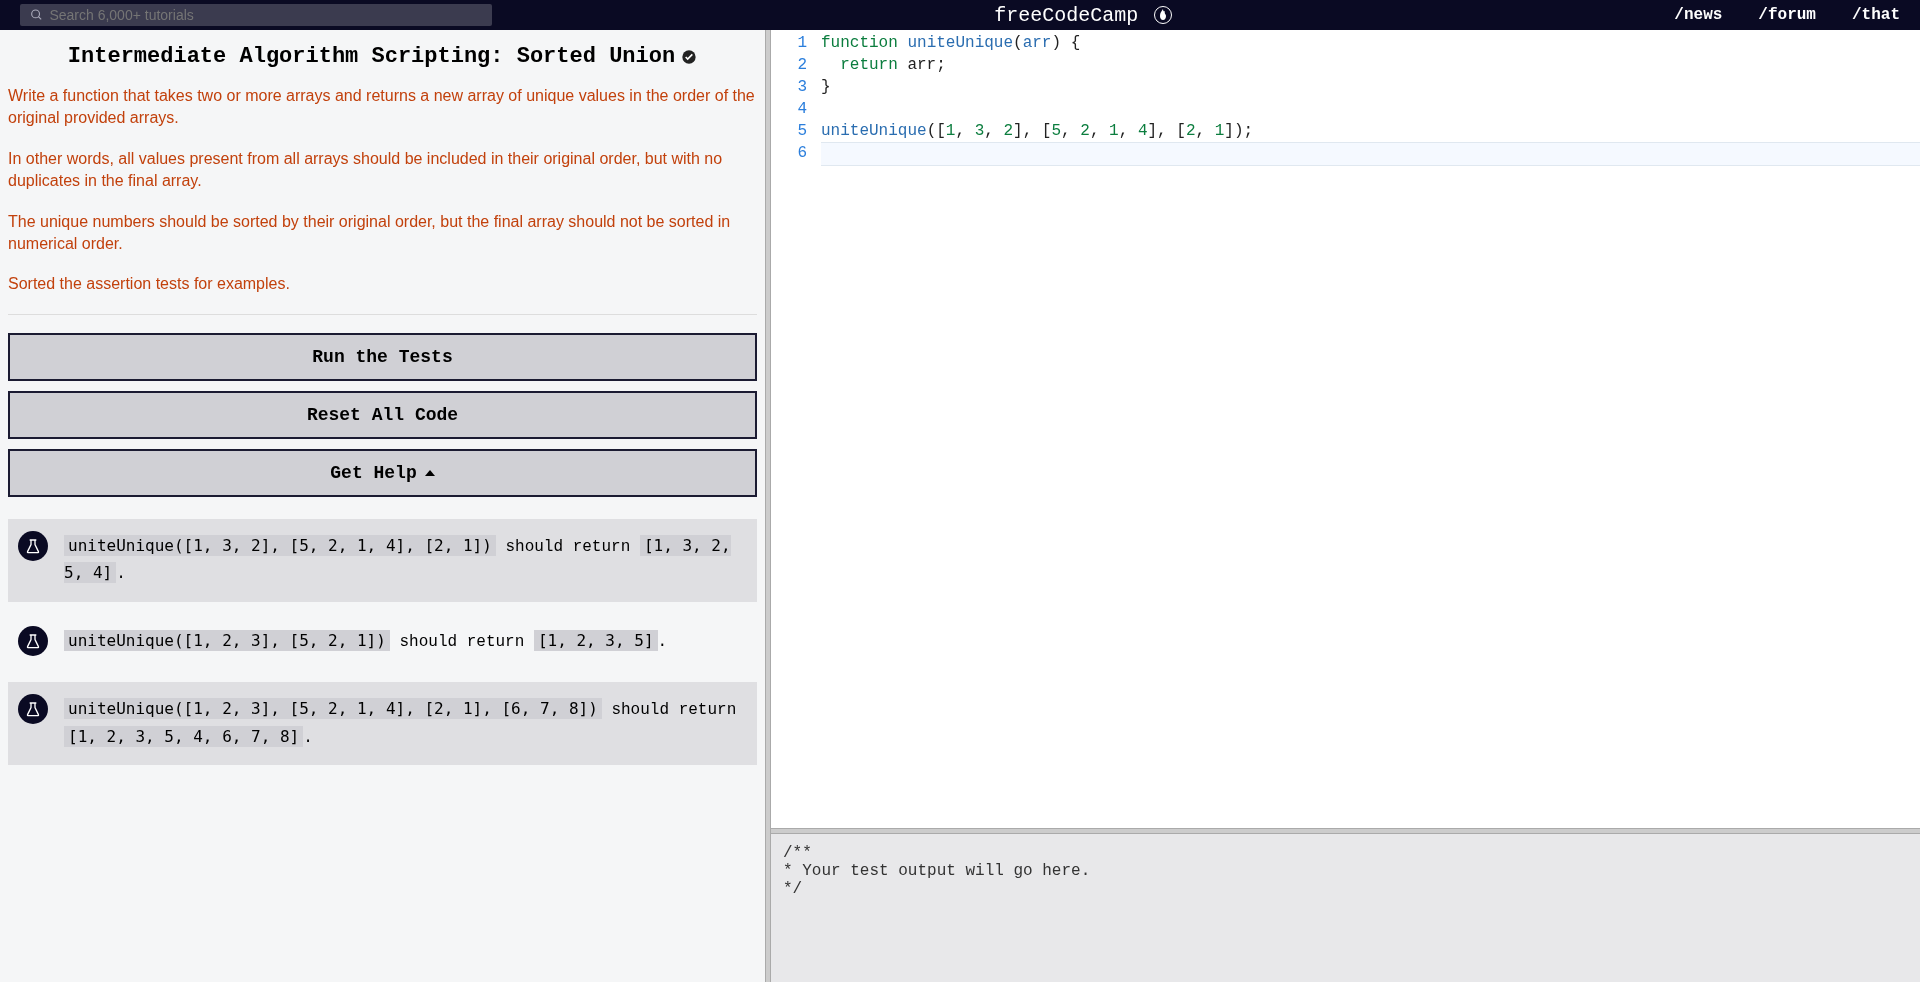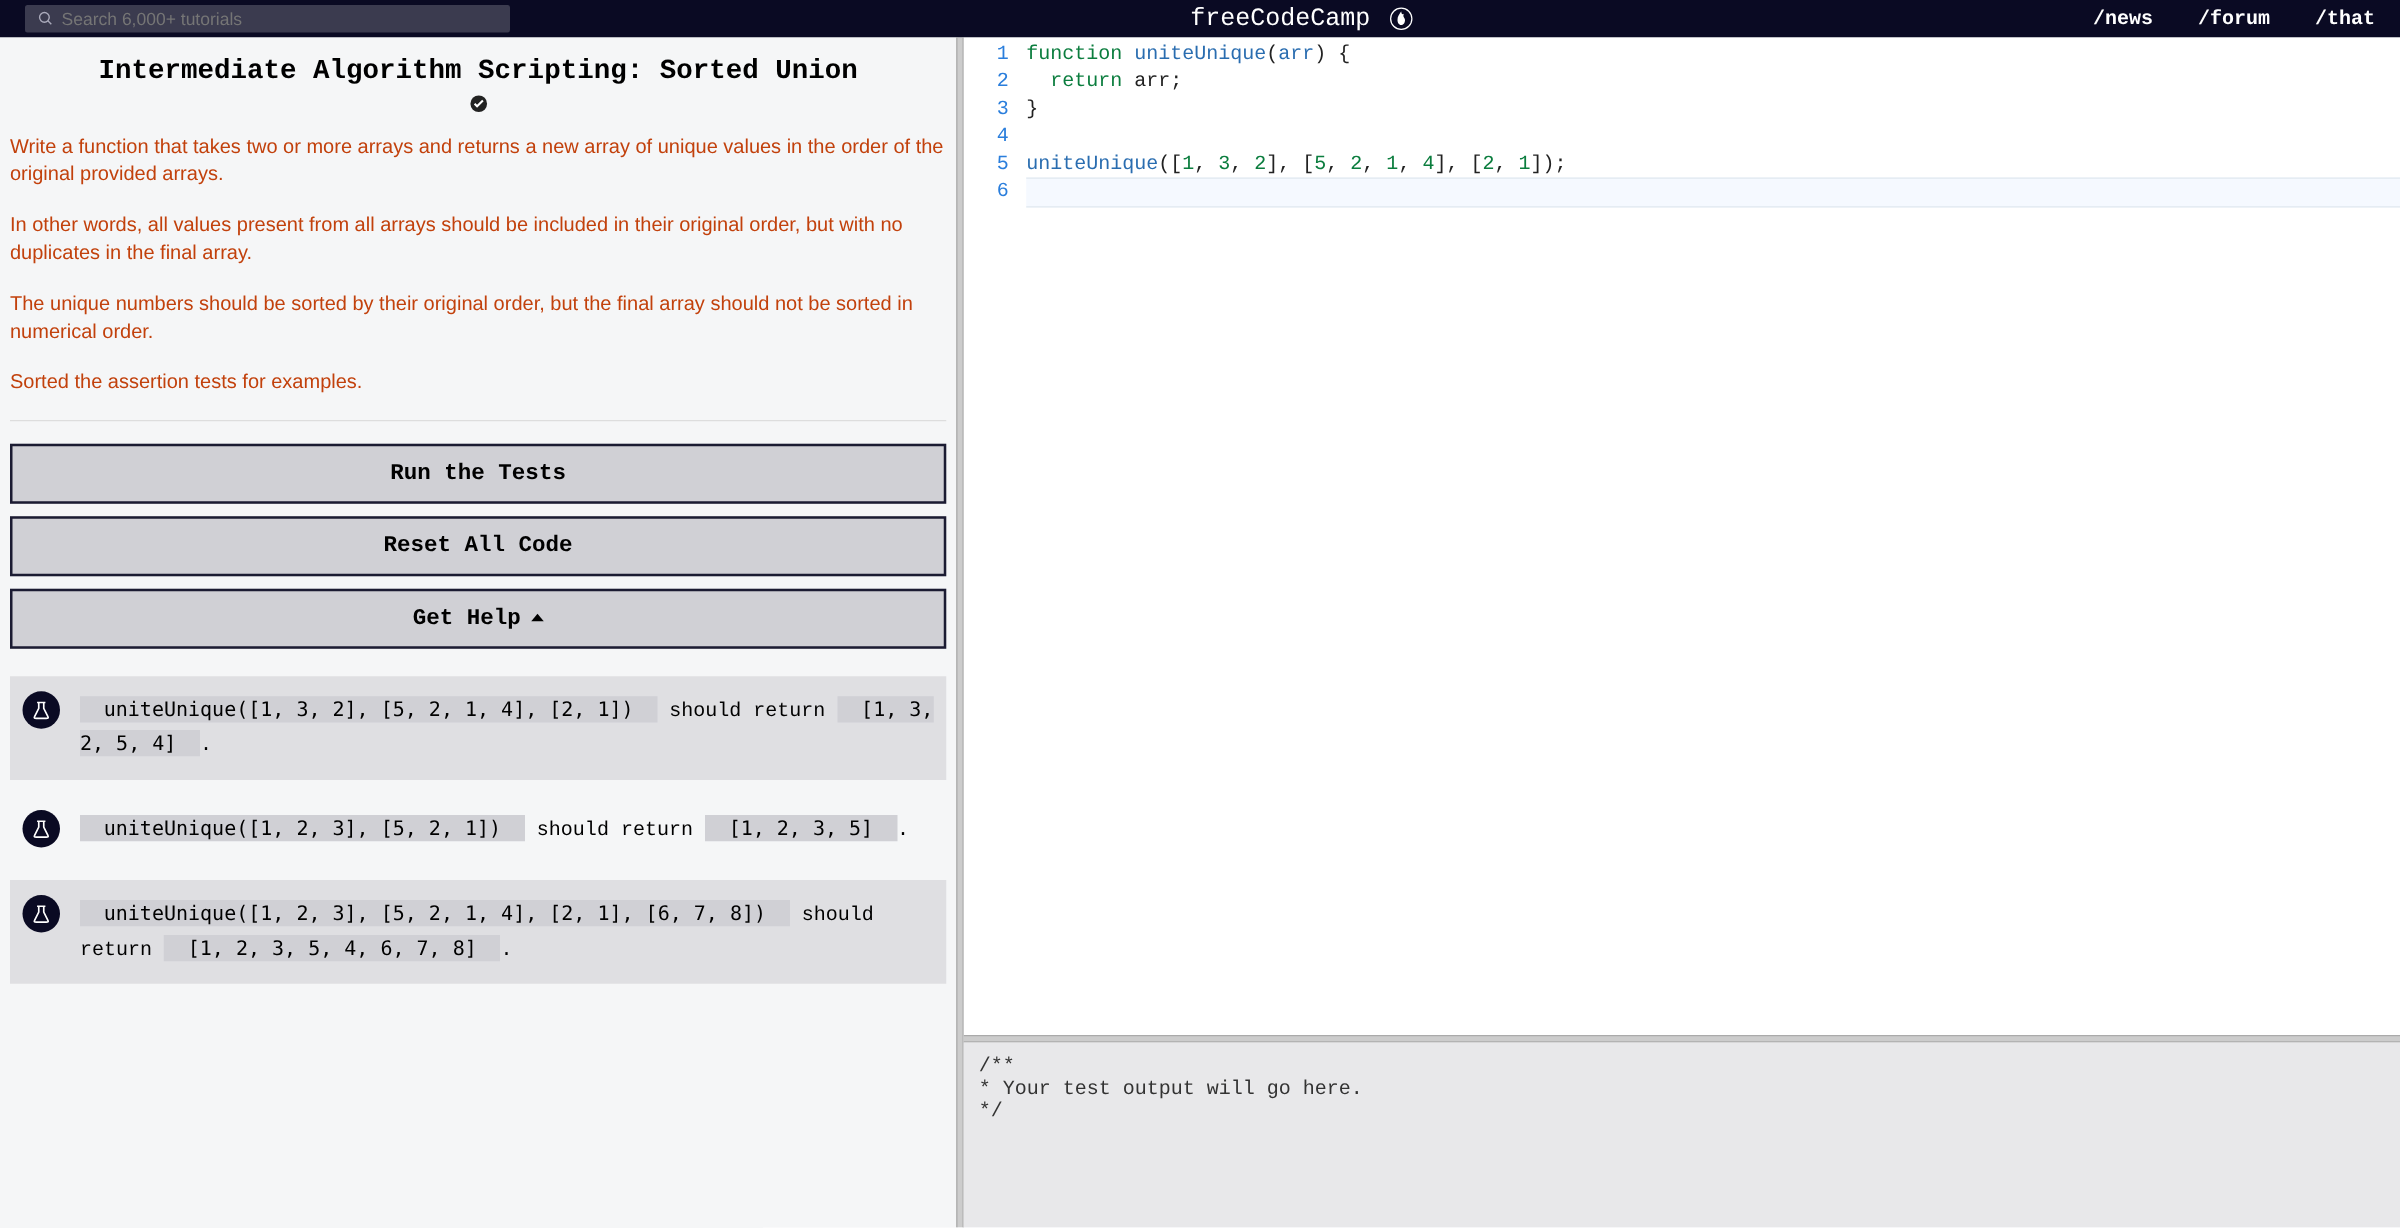--- a/index.html
+++ b/index.html
@@ -1,46 +1,46 @@
 <!DOCTYPE html>
 <html><head>
 <meta charset="utf-8">
 <style>
 * { margin: 0; padding: 0; box-sizing: border-box; }
 body { font-family: Arial, sans-serif; background: #f5f6f7; height: 982px; width: 1920px; overflow: hidden; }
 
 .topbar { background: #0a0a23; height: 30px; display: flex; align-items: center; padding: 0 20px; justify-content: space-between; }
-.search-box { background: #3b3b4f; border-radius: 2px; padding: 3px 10px; display: flex; align-items: center; width: 388px; }
+.search-box { background: #3b3b4f; border-radius: 2px; padding: 3px 10px; display: flex; align-items: center; width: 472px; }
 .search-box input { background: transparent; border: none; color: #aab; font-size: 14px; width: 100%; outline: none; }
 .search-box svg { width: 14px; height: 14px; margin-right: 6px; }
 .logo { color: #fff; font-family: 'Courier New', monospace; font-size: 20px; display: flex; align-items: center; gap: 16px; }
 .logo-fire { border: 1.5px solid #fff; border-radius: 50%; width: 18px; height: 18px; display: inline-flex; align-items: center; justify-content: center; }
 .nav-links { display: flex; gap: 36px; }
 .nav-links a { color: #fff; text-decoration: none; font-family: 'Courier New', monospace; font-size: 16px; font-weight: bold; }
 
 .main { display: flex; height: calc(982px - 30px); }
 .left-panel { width: 765px; padding: 8px; background: #f5f6f7; overflow-y: auto; }
-.title-row { display: flex; align-items: center; justify-content: center; gap: 6px; margin: 6px 0 16px 0; flex-direction: column; }
+.title-row { display: flex; align-items: center; justify-content: center; gap: 6px; margin: 6px 0 16px 0; }
 .title { font-family: 'Courier New', monospace; font-weight: bold; font-size: 22px; text-align: center; }
 .check-icon { width: 16px; height: 16px; }
 
 .description p { font-size: 16px; color: #c2410c; margin-bottom: 18px; line-height: 1.4; margin-top: 16px; }
 hr { border: none; border-top: 1px solid #ddd; margin: 8px 0 18px 0; }
 
 .btn { display: block; width: 100%; background: #d0d0d5; border: 2px solid #1b1b32; padding: 12px; font-family: Liberation Mono, monospace; font-size: 18px; font-weight: bold; text-align: center; margin-bottom: 10px; cursor: pointer; }
 .btn-help { position: relative; }
 .caret-up { display: inline-block; width: 0; height: 0; border-left: 5px solid transparent; border-right: 5px solid transparent; border-bottom: 6px solid #000; margin-left: 8px; vertical-align: middle; }
 
 .tests { margin-top: 22px; }
 .test-item { background: #dfdfe2; display: flex; align-items: flex-start; padding: 14px 10px; gap: 16px; margin-bottom: 12px; }
 .test-item:nth-child(even) { background: #f5f6f7; }
 .flask-badge { background: #0a0a23; border-radius: 50%; width: 30px; height: 30px; display: flex; align-items: center; justify-content: center; flex-shrink: 0; margin-top: -2px; }
 .flask-badge svg { width: 16px; height: 16px; }
 .test-text { font-family: 'Courier New', monospace; font-size: 16px; line-height: 1.6; }
-.test-text code { background: #d0d0d5; padding: 1px 19px; }
+.test-text code { background: #d0d0d5; padding: 1px 4px; }
 
 .splitter { width: 6px; background: #ccc; cursor: col-resize; border-left: 1px solid #aaa; border-right: 1px solid #aaa; }
 
 .right-panel { flex: 1; display: flex; flex-direction: column; background: #fff; }
 .editor { flex: 1; display: flex; font-family: 'Courier New', monospace; font-size: 16px; padding-top: 2px; overflow: auto; }
 .gutter { width: 50px; text-align: right; padding-right: 14px; color: #2a7edc; user-select: none; }
 .gutter div { height: 22px; line-height: 22px; }
 .code { flex: 1; }
 .code-line { height: 22px; line-height: 22px; white-space: pre; }
 .code-line.current { background: #f5f9ff; border-top: 1px solid #e0e8f0; border-bottom: 1px solid #e0e8f0; box-sizing: content-box; }

